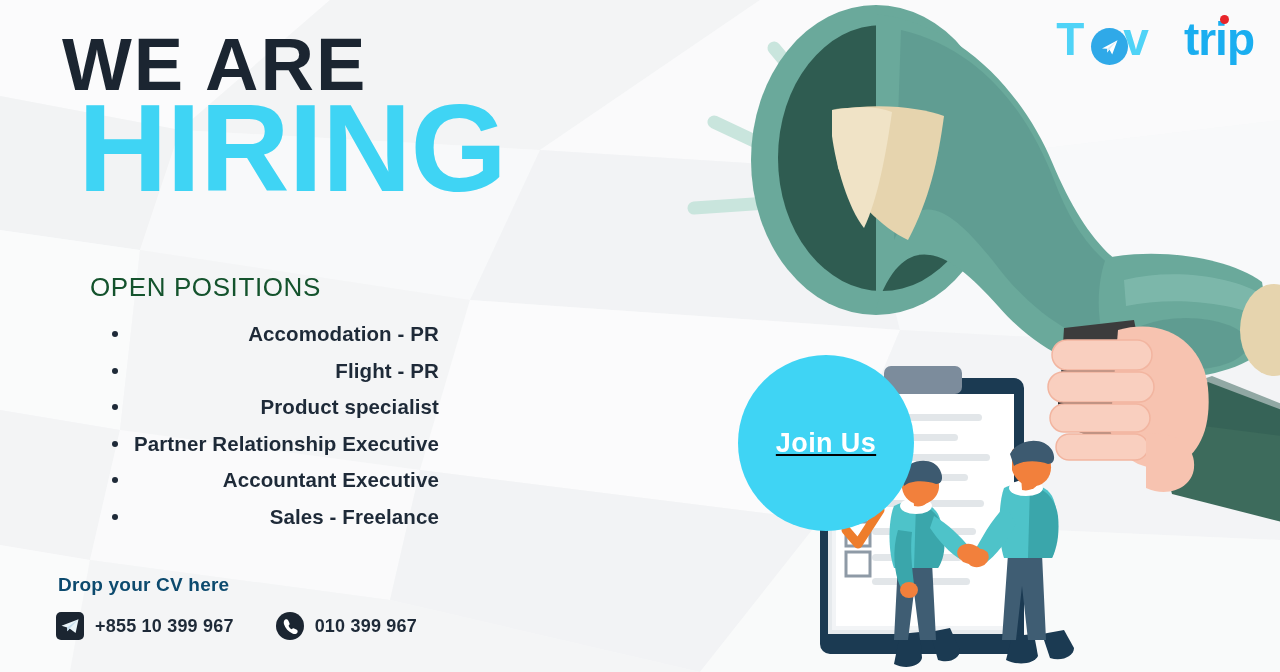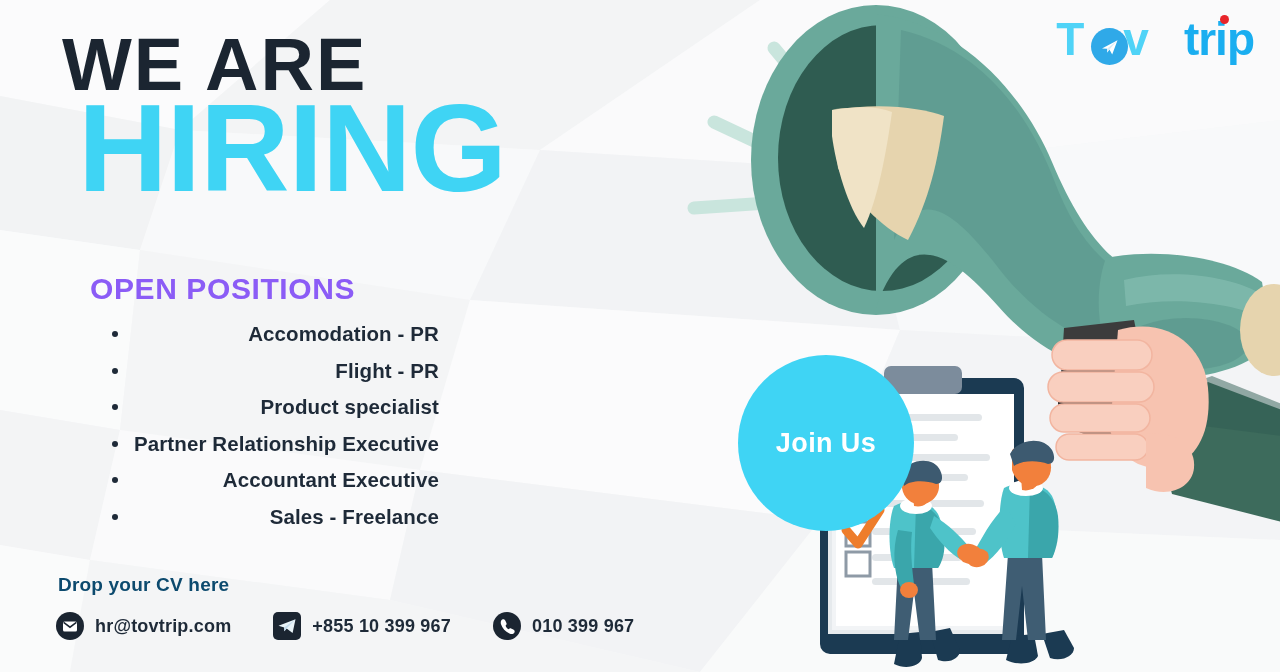--- a/index.html
+++ b/index.html
@@ -31,22 +31,22 @@
     font-weight:700; letter-spacing:-1px;
     color:#3fd4f4;
     margin-top:-6px; margin-left:16px;
     font-family:"Liberation Sans", sans-serif;
     text-align:center;
   }
 
   
   .positions-title {
     position:absolute; left:90px; top:272px;
-    font-size:30px; font-weight:700; letter-spacing:0.6px;
-    color:#8b5cf6;
+    font-size:26px; font-weight:400; letter-spacing:0.6px;
+    color:#14532d;
   }
   .positions-list {
     position:absolute; left:108px; top:322px;
     list-style:none;
   }
   .positions-list li {
     position:relative;
     font-size:20.5px; font-weight:600;
     color:#1e2a38;
     padding-left:26px;
@@ -78,20 +78,21 @@
   }
   .ci-icon { flex:0 0 auto; display:block; }
 
   
   .join-badge {
     position:absolute; left:738px; top:355px;
     width:176px; height:176px; border-radius:50%;
     background:#3fd4f4;
     display:flex; align-items:center; justify-content:center;
     z-index:6;
+    text-decoration:underline;
   }
   .join-badge span {
     color:#ffffff; font-size:27px; font-weight:600;
     letter-spacing:0.4px;
   }
 
   
   .logo {
     position:absolute; right:26px; top:16px;
     z-index:9;
@@ -317,28 +318,20 @@
     <li>Flight - PR</li>
     <li>Product specialist</li>
     <li>Partner Relationship Executive</li>
     <li>Accountant Executive</li>
     <li>Sales - Freelance</li>
   </ul>
 
   <div class="cv-label">Drop your CV here</div>
   <div class="contacts">
 
-    <div class="contact-item">
-      <svg class="ci-icon" width="28" height="28" viewBox="0 0 28 28">
-        <circle cx="14" cy="14" r="14" fill="#1b2531"></circle>
-        <rect x="7" y="9.5" width="14" height="10" rx="1.6" fill="#ffffff"></rect>
-        <path d="M 7.6 10.4 L 14 15.2 L 20.4 10.4" fill="none" stroke="#1b2531" stroke-width="1.5"></path>
-      </svg>
-      <span class="ci-text">hr@tovtrip.com</span>
-    </div>
 
     <div class="contact-item">
       <svg class="ci-icon" width="28" height="28" viewBox="0 0 28 28">
         <rect x="0" y="0" width="28" height="28" rx="5" fill="#1b2531"></rect>
         <path d="M 5.5 13.8 L 22.5 7.2 L 19.6 21 L 13.6 16.4 L 11.4 19.2 L 11.2 15.6 Z" fill="#e9f3f8"></path>
         <path d="M 11.2 15.6 L 22.5 7.2 L 13.6 16.4 L 11.4 19.2 Z" fill="#c4dced"></path>
       </svg>
       <span class="ci-text">+855 10 399 967</span>
     </div>
 

